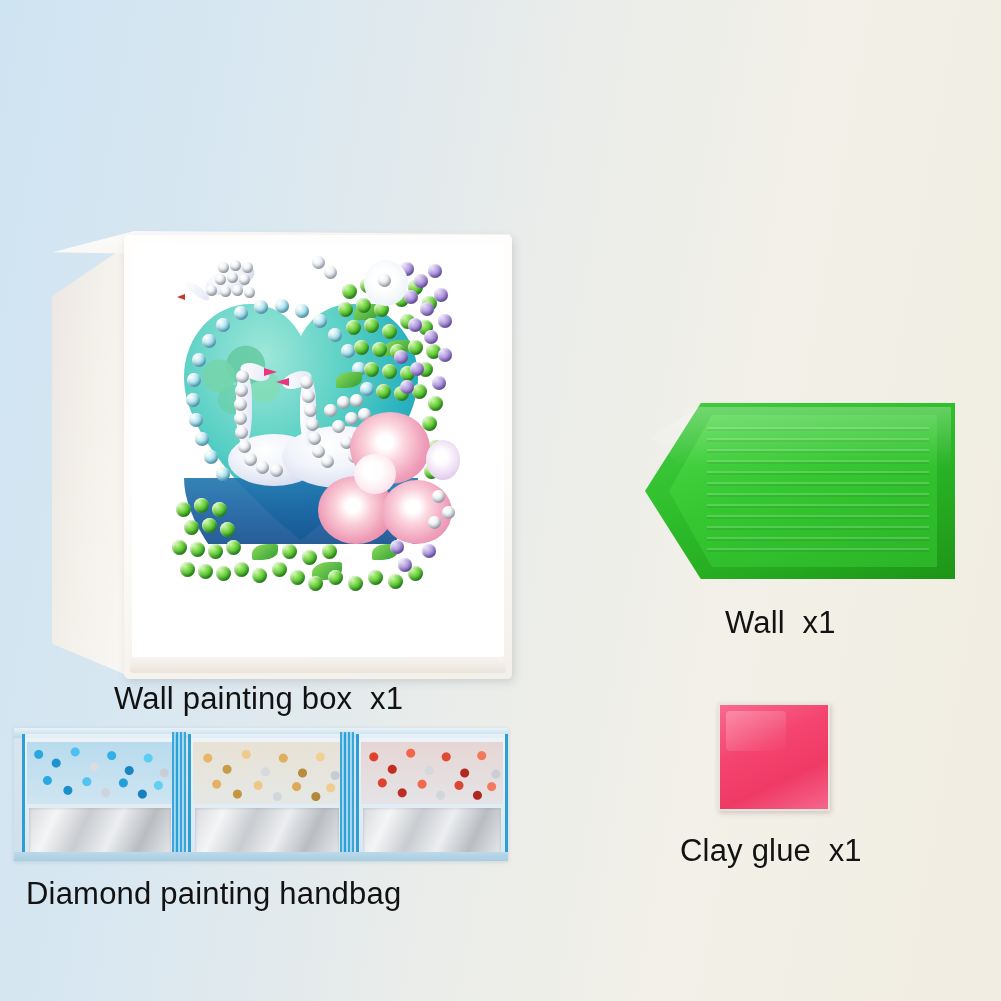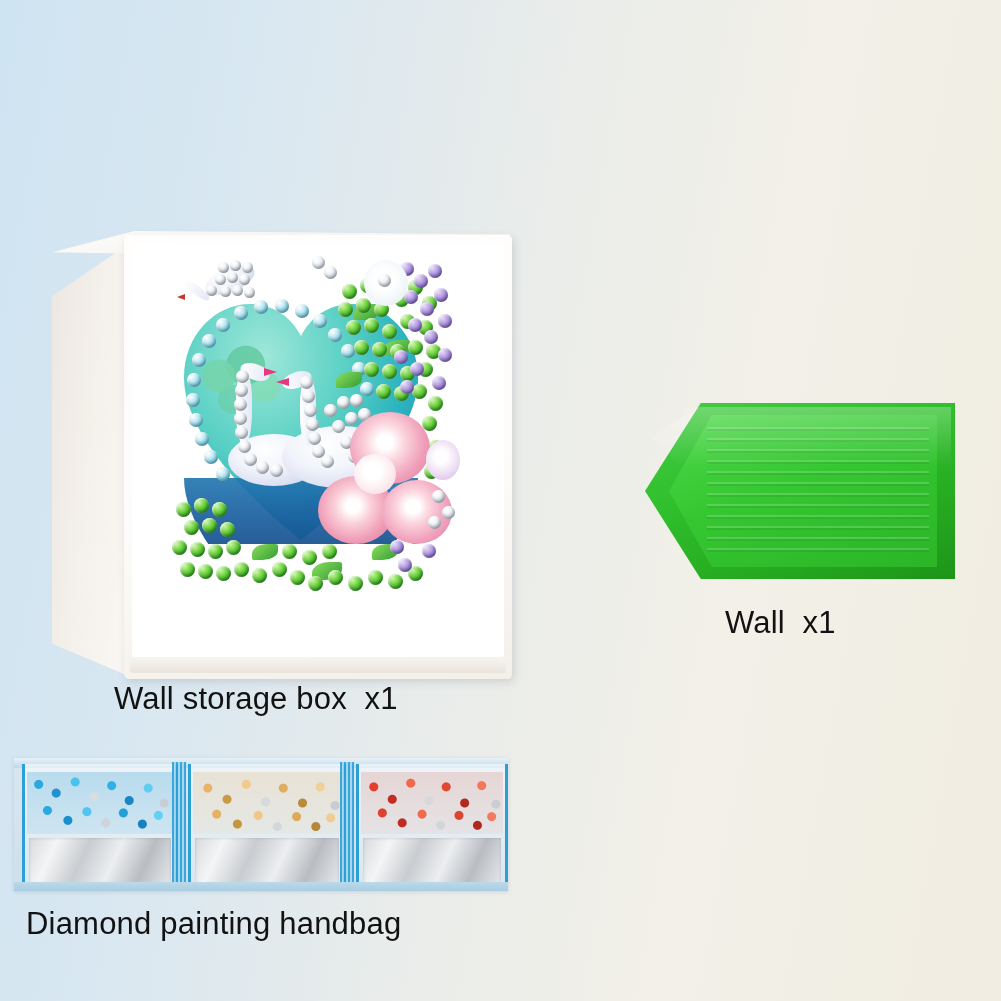--- a/index.html
+++ b/index.html
@@ -201,21 +201,21 @@
     font-weight: 400;
     color: #121212;
     white-space: pre;
     letter-spacing: .2px;
   }
 
   
   #handbag-group {
     position: absolute;
     left: 14px;
-    top: 545px;
+    top: 515px;
     width: 500px;
     height: 200px;
   }
   .handbag {
     position: absolute;
     left: 0;
     top: 0;
     width: 494px;
     height: 133px;
     background: linear-gradient(180deg, #d9e6ef 0%, #cfe0ec 100%);
@@ -588,21 +588,21 @@
               <div class="gem pearl" style="left:192px;top:22px;width:13px;height:13px;"></div>
               <div class="gem pearl" style="left:300px;top:246px;width:13px;height:13px;"></div>
               <div class="gem pearl" style="left:310px;top:262px;width:13px;height:13px;"></div>
               <div class="gem pearl" style="left:296px;top:272px;width:13px;height:13px;"></div>
             </div>
 
           </div>
         </div>
         <div class="box-front-lip"></div>
       </div>
-      <div class="caption" style="left:70px;top:468px;">Wall storage box  x1</div>
+      <div class="caption" style="left:70px;top:468px;">Wall painting box  x1</div>
     </div>
 
     <div id="handbag-group">
       <div class="handbag">
         <div class="bag-topband"></div>
 
         <div class="pocket" style="left:8px;width:150px;">
           <div class="drills" style="background:
             radial-gradient(circle at 8% 20%, #29a8e0 0 4px, transparent 5px),
             radial-gradient(circle at 20% 34%, #1e93cf 0 4px, transparent 5px),
@@ -674,15 +674,21 @@
 
 
     <div id="tray-group">
       <div class="tray"></div>
       <div class="tray-inner"></div>
       <div class="tray-grooves"></div>
       <div class="tray-sheen"></div>
       <div class="caption" style="left:100px;top:202px;">Wall  x1</div>
     </div>
 
+    <div id="glue-group">
+      <div class="glue">
+        <div class="glue-sheen"></div>
+      </div>
+      <div class="caption" style="left:0px;top:130px;">Clay glue  x1</div>
+    </div>
 
   </div>
 </div>
 
 </body></html>

